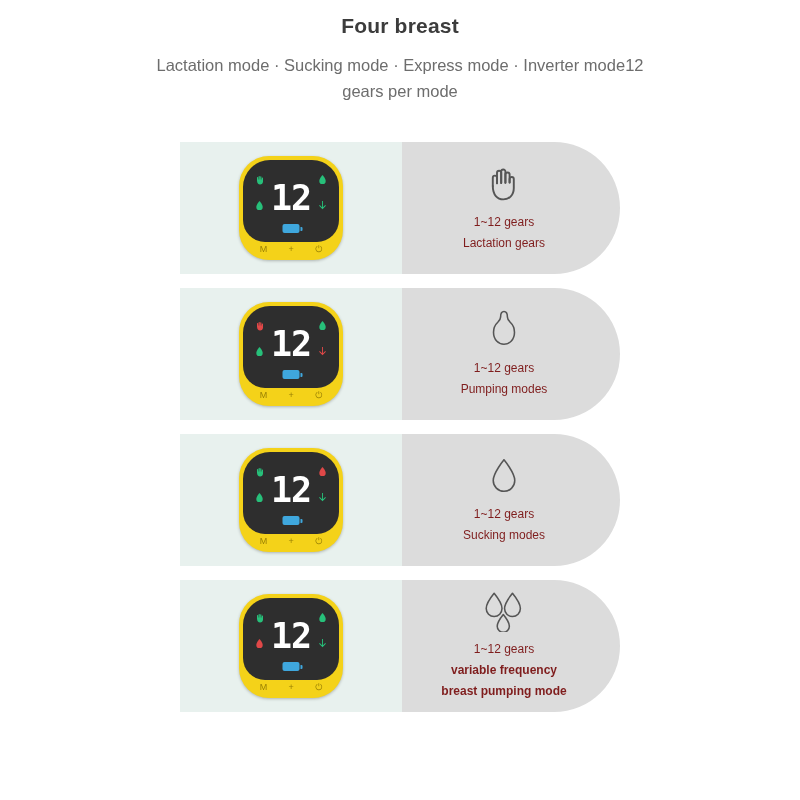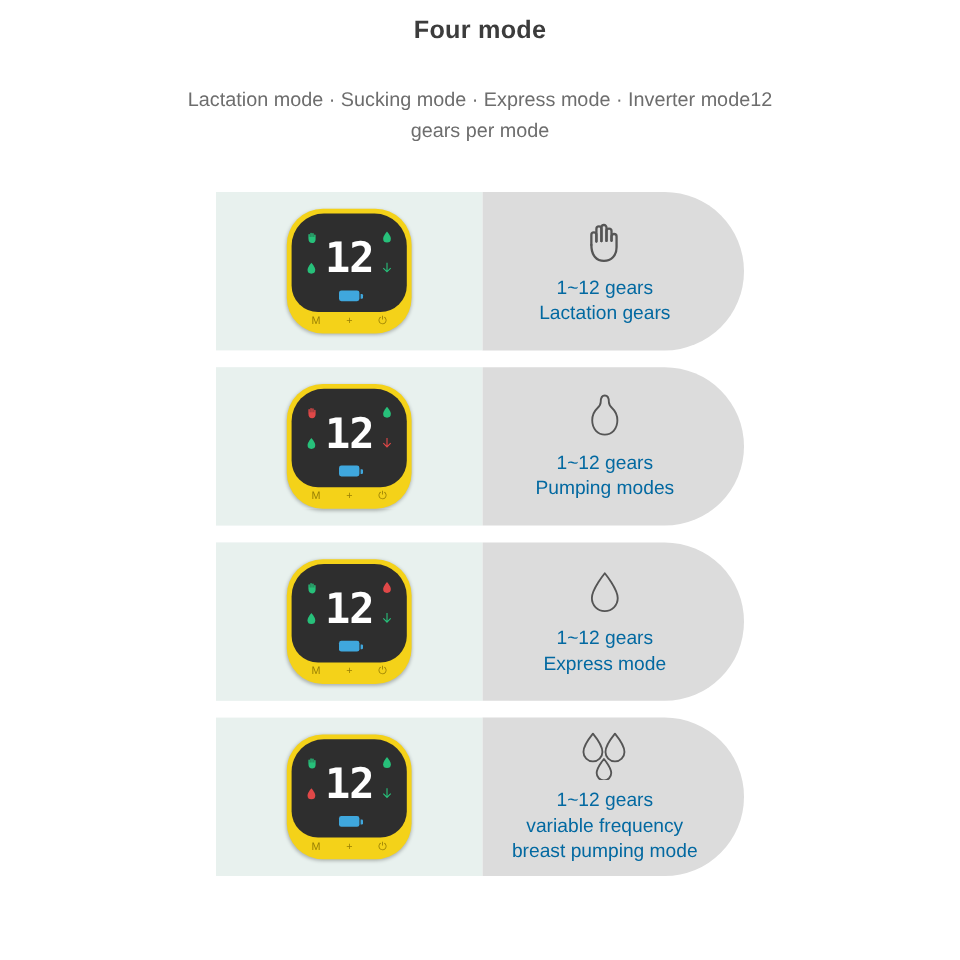--- a/index.html
+++ b/index.html
@@ -25,21 +25,21 @@
   }
   .title {
     font-size: 21px;
     font-weight: bold;
     color: #3c3c3c;
     letter-spacing: 0.2px;
     margin: 0;
     padding-top: 6px;
   }
   .subtitle {
-    margin: 32px auto 0 auto;
+    margin: 14px auto 0 auto;
     width: 500px;
     font-size: 16.5px;
     line-height: 26px;
     color: #6d6d6d;
     text-align: center;
   }
 
   .rows {
     margin-top: 38px;
     display: flex;
@@ -157,33 +157,33 @@
 
   
   .mode-icon {
     height: 42px;
     margin-bottom: 7px;
     display: flex;
     align-items: center;
     justify-content: center;
   }
   .mode-text {
-    font-size: 16px;
+    font-size: 12px;
     line-height: 21px;
-    color: #0369a1;
+    color: #7f1d1d;
     text-align: center;
   }
 </style>
 </head>
 <body>
 
 <div class="page">
 
   <div class="header">
-    <h1 class="title">Four mode</h1>
+    <h1 class="title">Four breast</h1>
     <p class="subtitle">Lactation mode · Sucking mode · Express mode · Inverter mode12 gears per mode</p>
   </div>
 
   <div class="rows">
 
     <div class="row">
       <div class="row-left">
         <div class="device">
           <div class="device-screen">
             <div class="ic hand green">
@@ -310,21 +310,21 @@
           </div>
         </div>
       </div>
       <div class="row-right">
         <div class="mode-icon">
           <svg width="34" height="42" viewBox="0 0 24 28" fill="none" stroke="#555" stroke-width="1.1" stroke-linecap="round" stroke-linejoin="round">
             <path d="M12 2.5c0 0-7.6 9.3-7.6 14.6A7.6 7.6 0 0 0 12 24.8a7.6 7.6 0 0 0 7.6-7.7C19.6 11.8 12 2.5 12 2.5z"></path>
           </svg>
         </div>
         <div class="mode-text">1~12 gears</div>
-        <div class="mode-text">Express mode</div>
+        <div class="mode-text">Sucking modes</div>
       </div>
     </div>
 
     <div class="row">
       <div class="row-left">
         <div class="device">
           <div class="device-screen">
             <div class="ic hand green">
               <svg width="12" height="12" viewBox="0 0 24 24" fill="currentColor">
                   <path d="M6 13V7a1.2 1.2 0 0 1 2.4 0v4h.8V5a1.2 1.2 0 0 1 2.4 0v6h.8V5.5a1.2 1.2 0 0 1 2.4 0V11h.8V8a1.2 1.2 0 0 1 2.4 0v7c0 4-2.6 6-5.8 6C8.6 21 6 18.6 6 13z"></path>
@@ -357,19 +357,19 @@
       </div>
       <div class="row-right">
         <div class="mode-icon">
           <svg width="48" height="42" viewBox="0 0 34 28" fill="none" stroke="#555" stroke-width="1.1" stroke-linecap="round" stroke-linejoin="round">
             <path d="M10 1.5c0 0-5.6 6.9-5.6 10.8a5.6 5.6 0 0 0 11.2 0C15.6 8.4 10 1.5 10 1.5z"></path>
             <path d="M23 1.5c0 0-5.6 6.9-5.6 10.8a5.6 5.6 0 0 0 11.2 0C28.6 8.4 23 1.5 23 1.5z"></path>
             <path d="M16.5 16.5c0 0-4.3 5.3-4.3 8.3a4.3 4.3 0 0 0 8.6 0c0-3-4.3-8.3-4.3-8.3z"></path>
           </svg>
         </div>
         <div class="mode-text">1~12 gears</div>
-        <div class="mode-text" style="white-space:pre-line;">variable frequency
+        <div class="mode-text" style="white-space:pre-line;font-weight:bold;">variable frequency
 breast pumping mode</div>
       </div>
     </div>
 
   </div>
 </div>
 
 </body></html>

